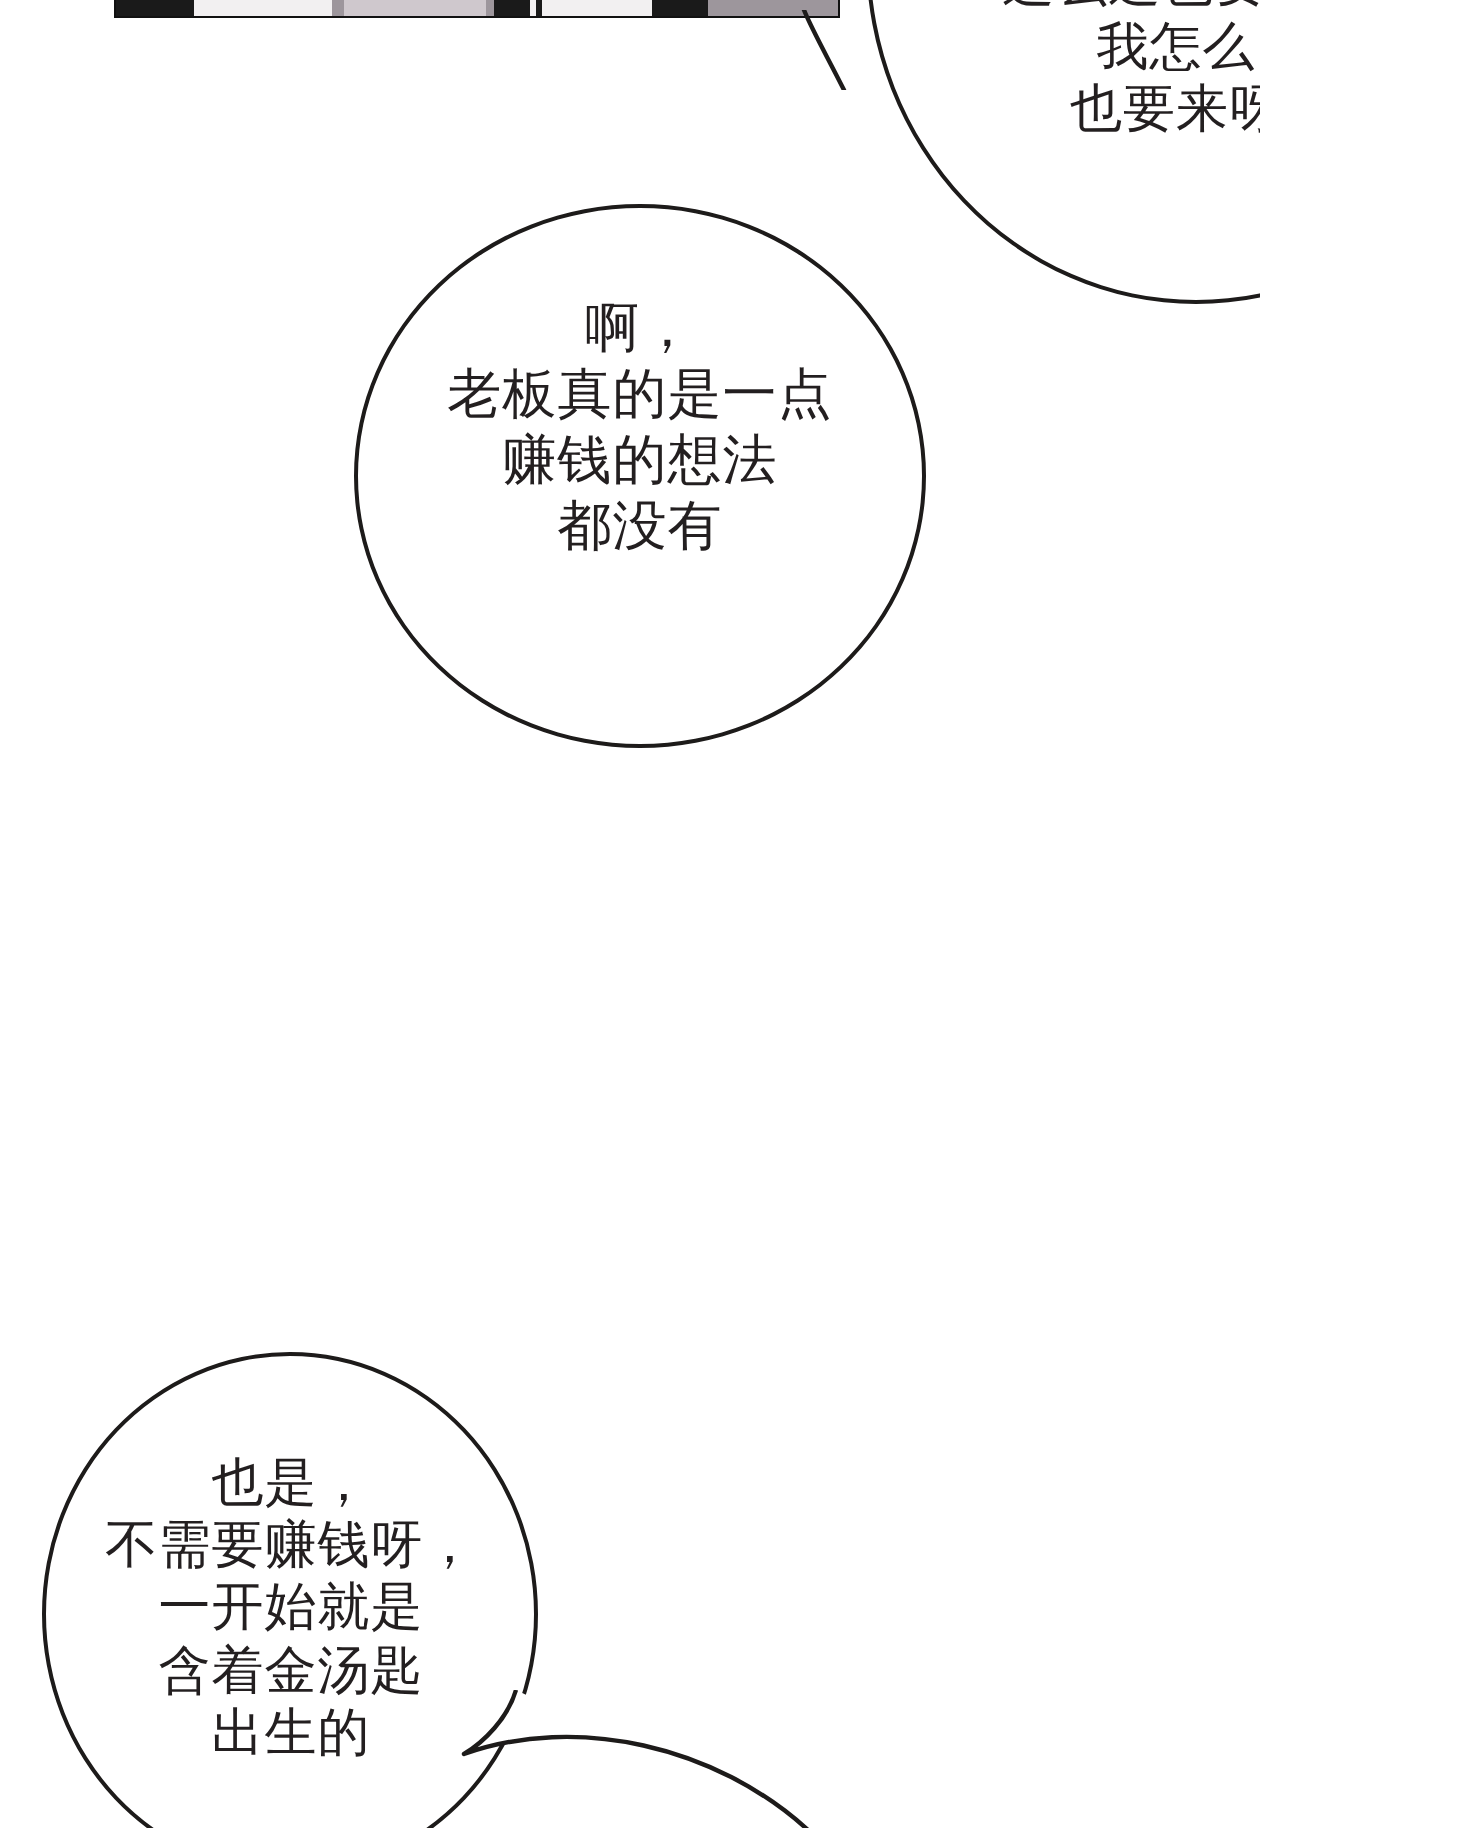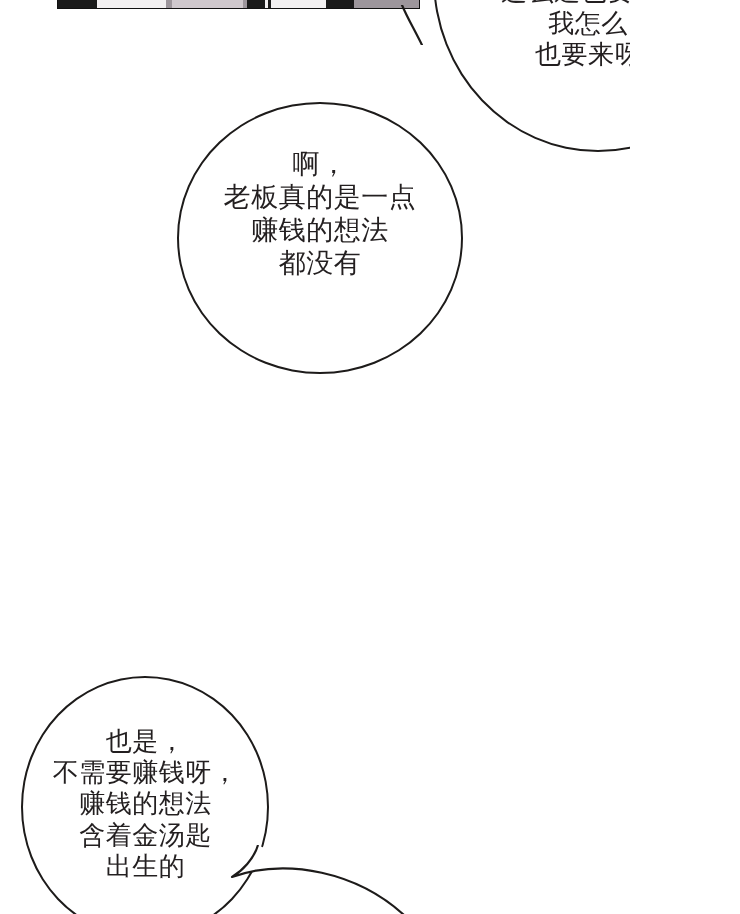--- a/index.html
+++ b/index.html
@@ -144,17 +144,17 @@
 老板真的是一点
 赚钱的想法
 都没有</div>
 
   <div class="bubble" id="bubble-c"></div>
   <svg id="bubble-c-tail" viewBox="0 0 190 70" preserveAspectRatio="none" aria-hidden="true">
     <path d="M30 0 C 26 14, 14 26, 4 32 C 60 12, 130 28, 176 70" fill="#ffffff" stroke="#1d1b1a" stroke-width="2.2" stroke-linejoin="round"></path>
   </svg>
   <div class="bubble-text" id="bubble-c-text">也是，
 不需要赚钱呀，
-赚钱的想法
+一开始就是
 含着金汤匙
 出生的</div>
 
 </div>
 
 </body></html>

